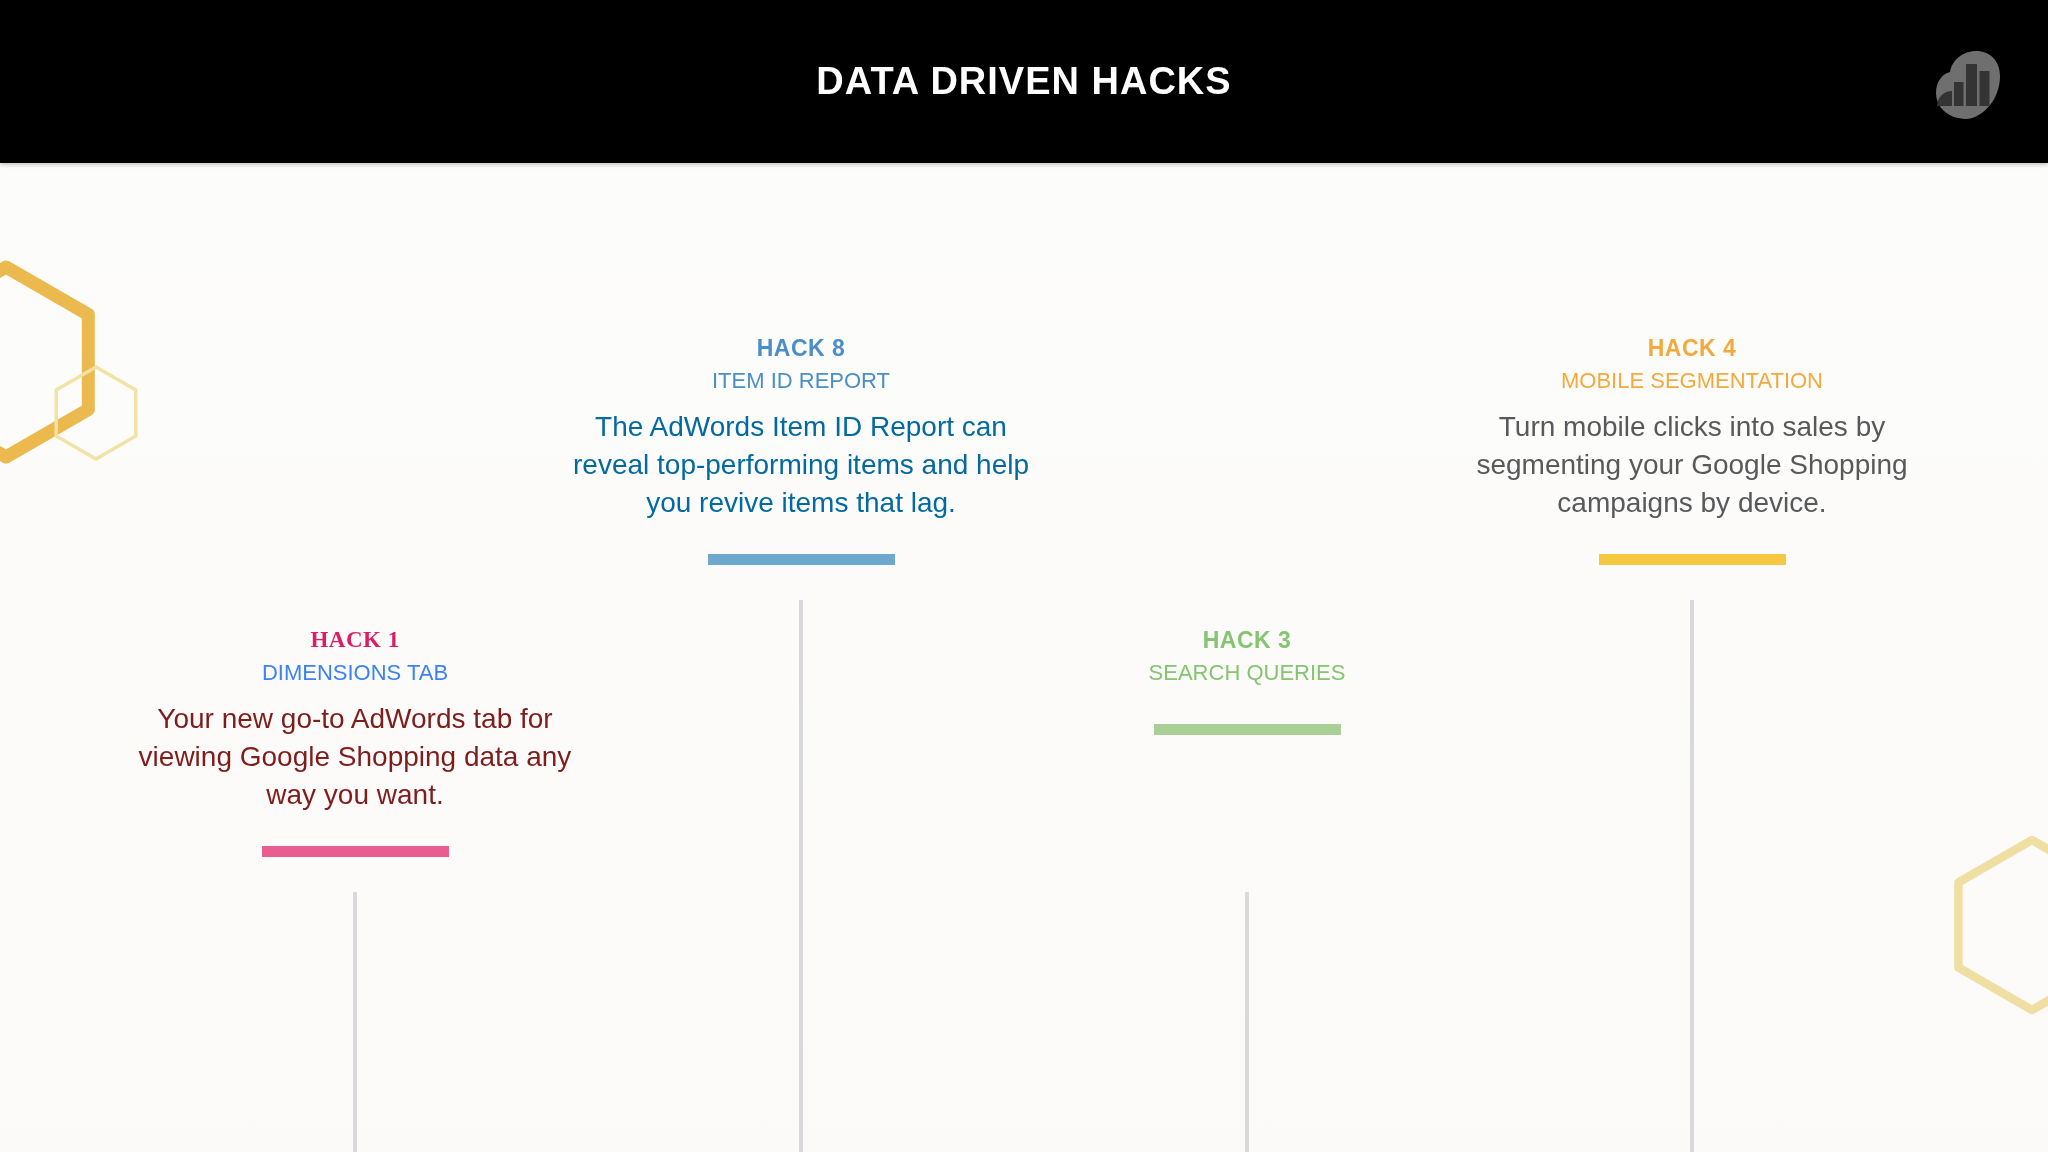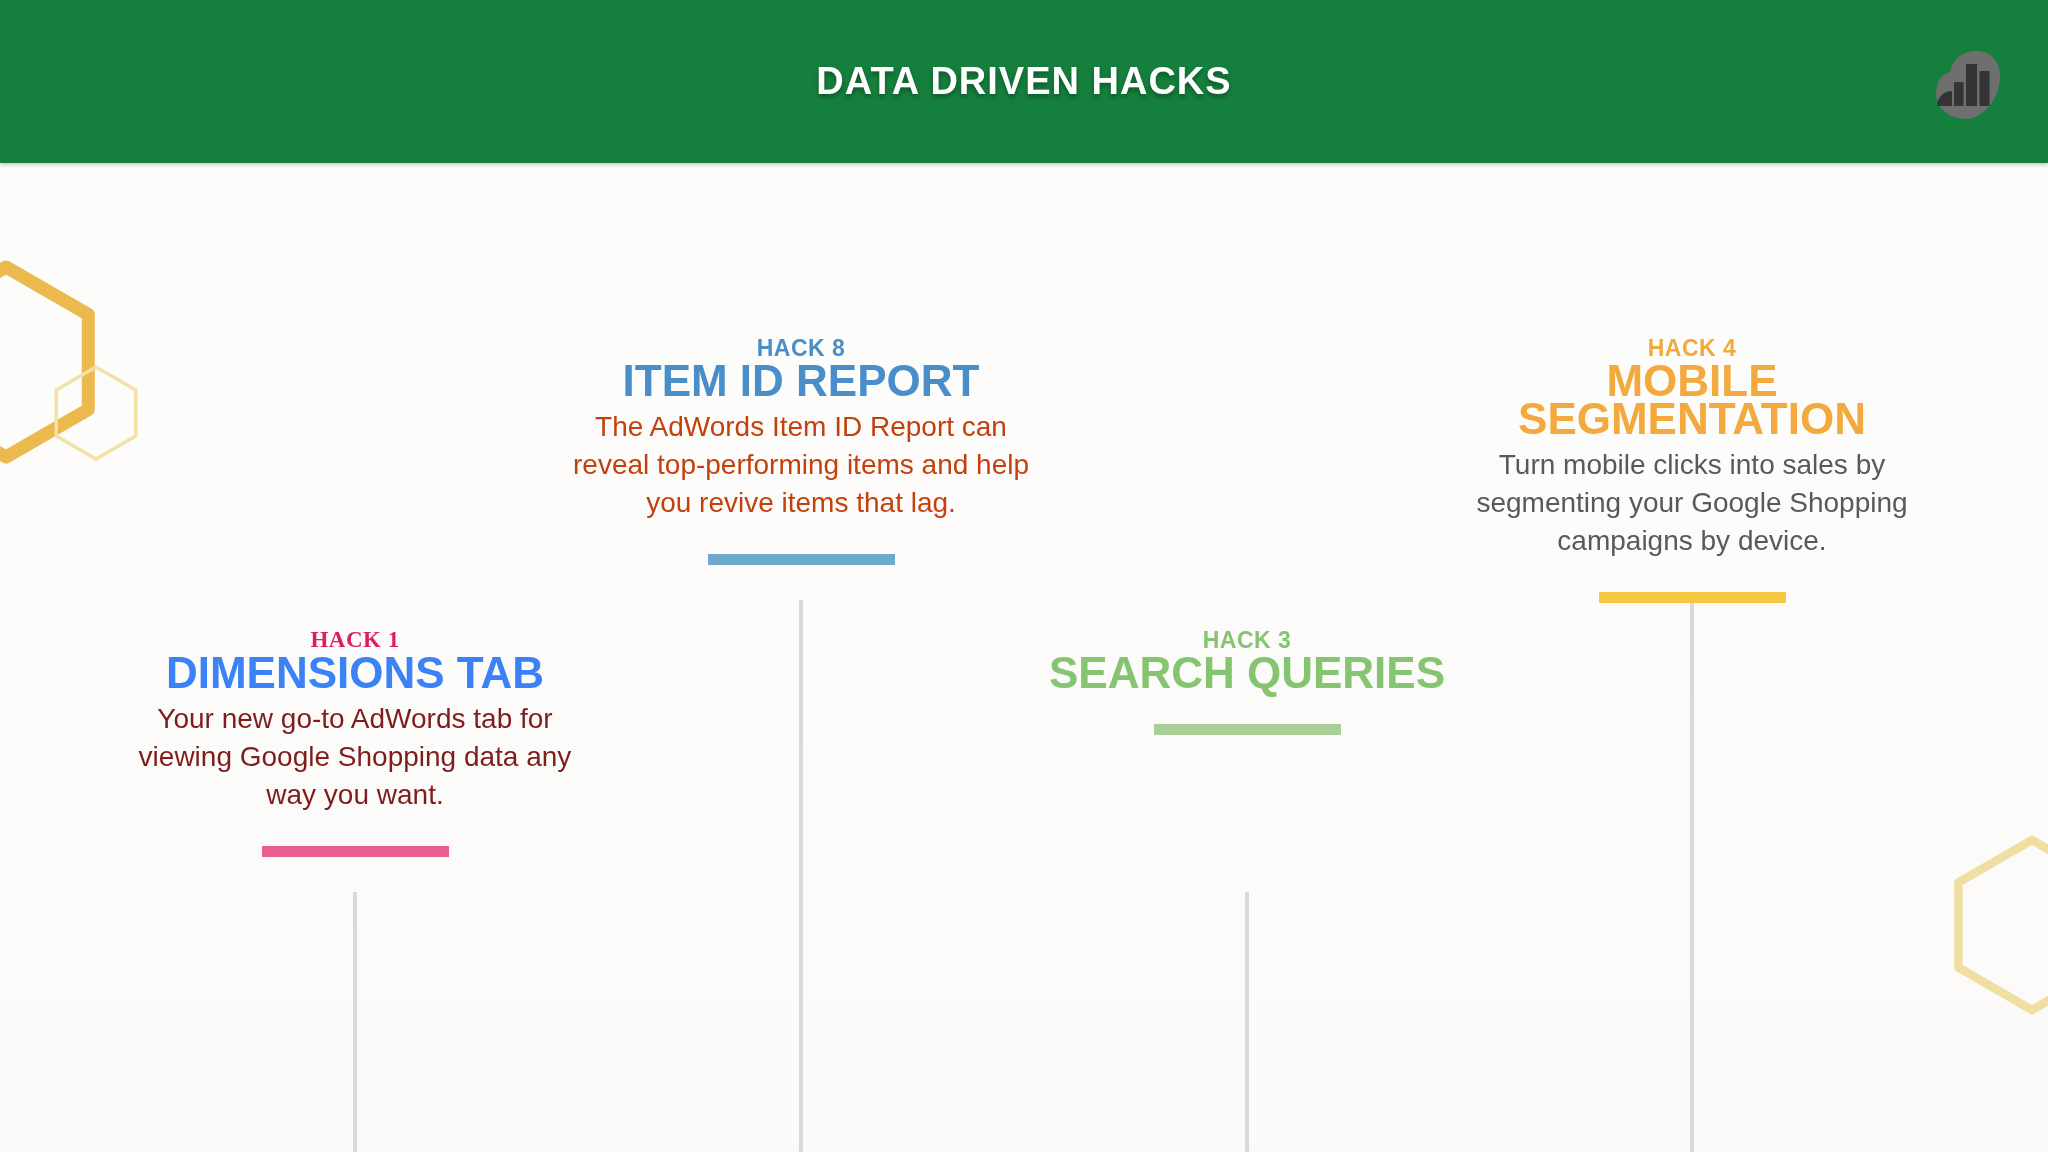--- a/index.html
+++ b/index.html
@@ -24,40 +24,40 @@
   }
 
   
   .hack { position: absolute; width: 470px; text-align: center; }
   .pos-1 { left: 120px;  top: 626px; }
   .pos-2 { left: 566px;  top: 334px; }
   .pos-3 { left: 1012px; top: 626px; }
   .pos-4 { left: 1457px; top: 334px; }
 
   .hack-label { font-size: 23px; font-weight: bold; line-height: 28px; letter-spacing: 0.5px; }
-  .hack-title { font-size: 44px; font-weight: bold; line-height: 38px; }
+  .hack-title { font-size: 22px; font-weight: normal; line-height: 38px; }
   .hack-desc  { margin: 8px 0 0 0; font-size: 28px; line-height: 38px; }
   .hack-bar   { width: 187px; height: 11px; margin: 32px auto 0 auto; }
 
   
   .vline { position: absolute; width: 4px; bottom: 0; }
   .vline-1 { left: 353px;  top: 892px; }
   .vline-2 { left: 799px;  top: 600px; }
   .vline-3 { left: 1245px; top: 892px; }
   .vline-4 { left: 1690px; top: 600px; }
 
   
   .hex-left  { position: absolute; left: 0; top: 240px; }
   .hex-right { position: absolute; left: 1940px; top: 812px; }
   svg polygon { fill: none; }
 </style>
 </head>
 <body>
 
-<div class="header" style="background-color: #15803d;">
+<div class="header" style="background-color: #000000;">
   <div class="header-title">DATA DRIVEN HACKS</div>
   <svg class="logo" viewBox="0 0 70 80" xmlns="http://www.w3.org/2000/svg">
     <path d="M 21,73 C 10,69 3,60 3,49 C 3,38 9,30 17,28 C 19,16 30,7 43,7
              C 57,7 67,17 67,32 C 67,50 57,66 42,73 C 35,76 28,75 21,73 Z" style="fill: rgb(111, 111, 111);"></path>
     <path d="M 19,62 L 19,47 A 15,15 0 0 0 4,62 Z" style="fill: rgb(52, 52, 52);"></path>
     <rect x="21" y="38" width="9.5" height="24" style="fill: rgb(52, 52, 52);"></rect>
     <rect x="33" y="20" width="11" height="42" style="fill: rgb(52, 52, 52);"></rect>
     <rect x="46.5" y="27" width="10" height="35" style="fill: rgb(52, 52, 52);"></rect>
   </svg>
 </div>
@@ -79,21 +79,21 @@
 <div class="hack pos-1">
   <div class="hack-label" style="color: rgb(219, 30, 99); font-family: Liberation Serif, serif;">HACK 1</div>
   <div class="hack-title" style="color: #3b82f6;">DIMENSIONS TAB</div>
   <p class="hack-desc" style="color: #7f1d1d;">Your new go-to AdWords tab for viewing Google Shopping data any way you want.</p>
   <div class="hack-bar" style="background-color: rgb(232, 94, 144);"></div>
 </div>
 
 <div class="hack pos-2">
   <div class="hack-label" style="color: rgb(74, 142, 201);">HACK 8</div>
   <div class="hack-title" style="color: rgb(74, 142, 201);">ITEM ID REPORT</div>
-  <p class="hack-desc" style="color: #c2410c;">The AdWords Item ID Report can reveal top-performing items and help you revive items that lag.</p>
+  <p class="hack-desc" style="color: #0369a1;">The AdWords Item ID Report can reveal top-performing items and help you revive items that lag.</p>
   <div class="hack-bar" style="background-color: rgb(111, 168, 205);"></div>
 </div>
 
 <div class="hack pos-3">
   <div class="hack-label" style="color: rgb(133, 196, 112);">HACK 3</div>
   <div class="hack-title" style="color: rgb(133, 196, 112);">SEARCH QUERIES</div>
   <div class="hack-bar" style="background-color: rgb(170, 207, 150);"></div>
 </div>
 
 <div class="hack pos-4">

